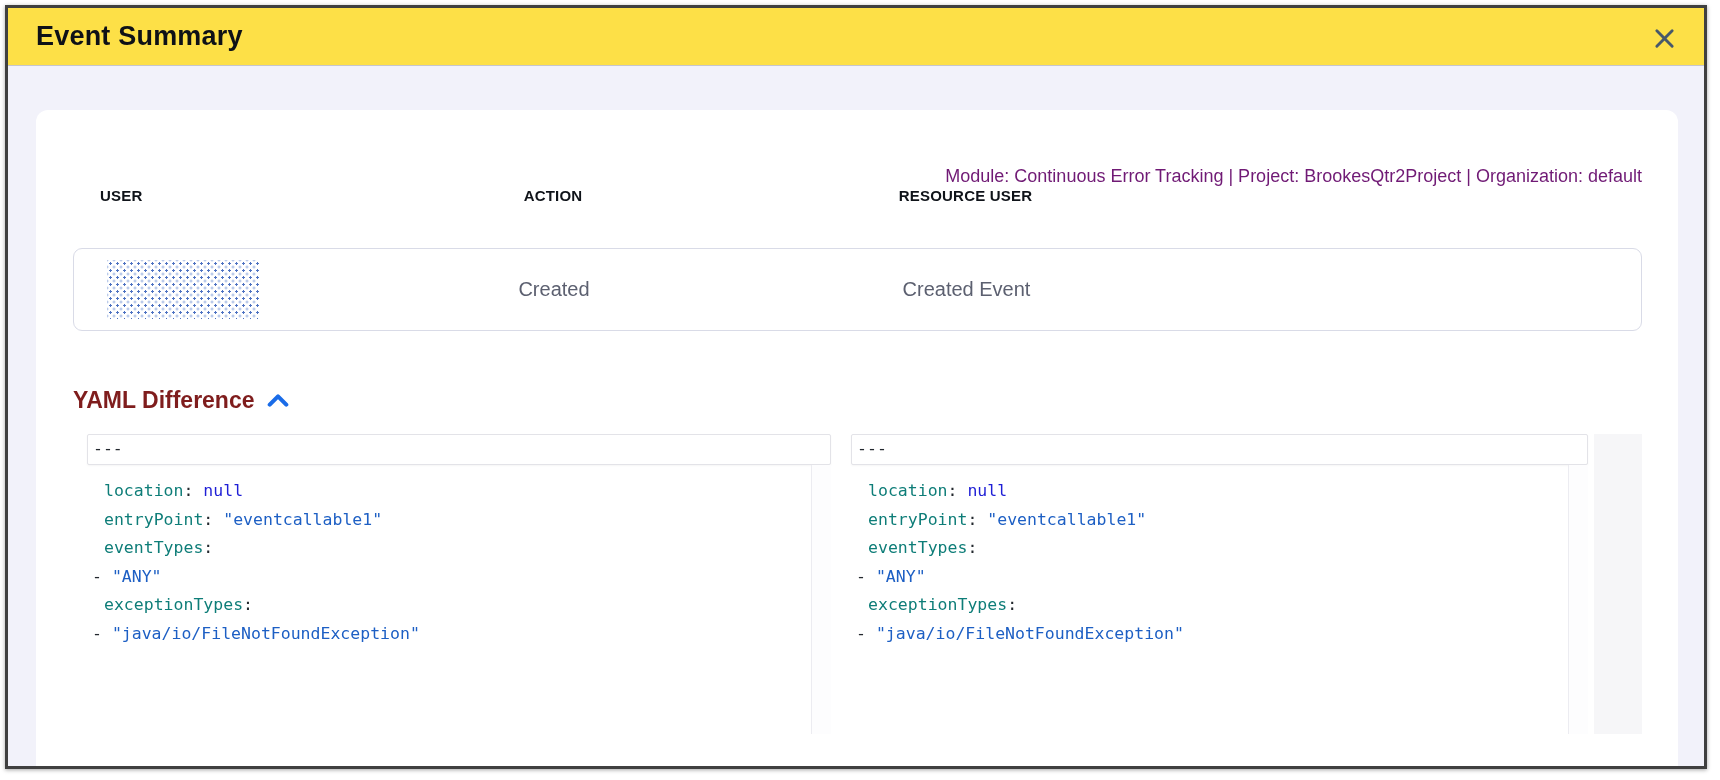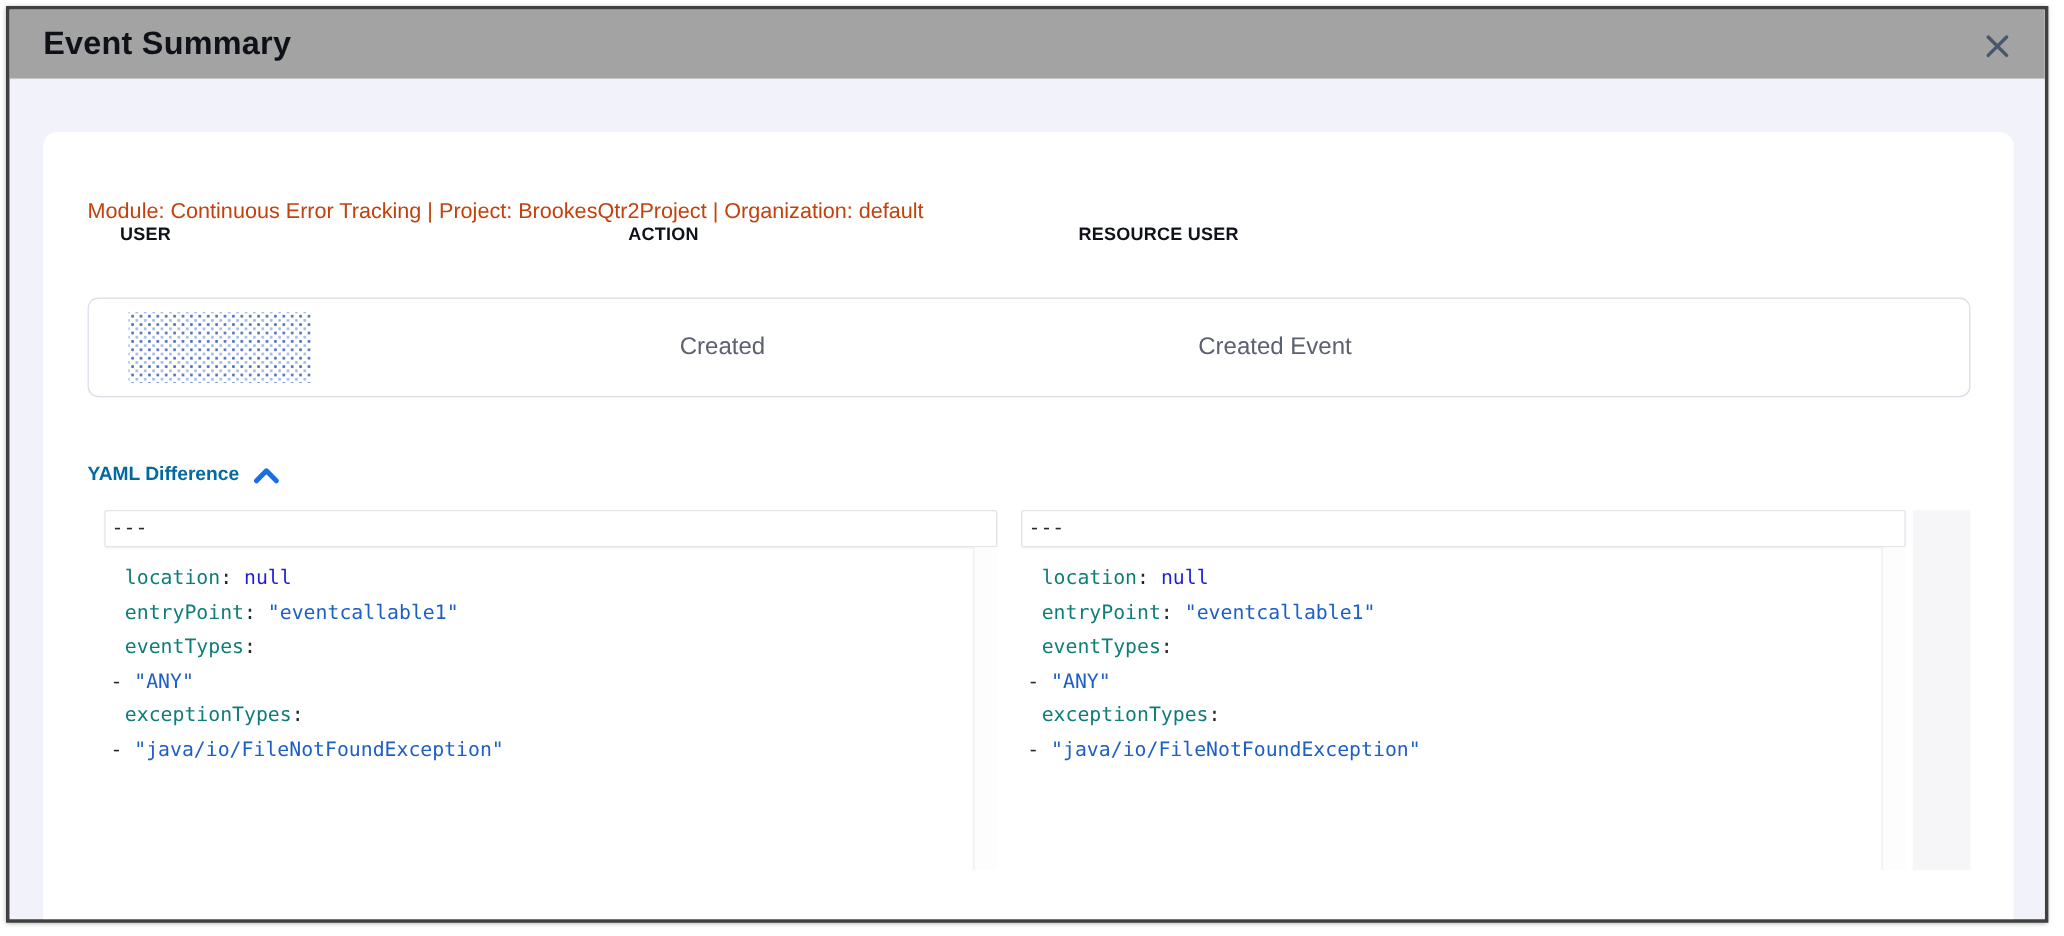--- a/index.html
+++ b/index.html
@@ -22,21 +22,21 @@
     background: #ffffff;
     border: 3px solid #404040;
     box-shadow: 0 1px 4px rgba(0,0,0,.35);
     overflow: hidden;
   }
 
   
   .modal-header {
     position: relative;
     height: 58px;
-    background: #a3a3a3;
+    background: #fde047;
     border-bottom: 1.5px solid #c6c6cc;
     display: flex;
     align-items: center;
     padding: 15px 28px;
   }
   .modal-title {
     font-size: 27px;
     font-weight: 700;
     color: #0e1117;
     letter-spacing: .2px;
@@ -75,21 +75,22 @@
 
   .event-time {
     font-size: 21px;
     font-weight: 700;
     color: #1a212c;
     letter-spacing: .2px;
   }
   .event-meta {
     margin-top: 15px;
     font-size: 18px;
-    color: #c2410c;
+    color: #701a75;
+    text-align: right;
   }
 
   
   .audit-table { }
   .grid-cols {
     display: grid;
     grid-template-columns: 295px 370px 455px 1fr;
   }
   .th {
     font-size: 15px;
@@ -100,21 +101,20 @@
   }
   .th-user { text-align: left; padding-left: 27px; }
 
   .audit-row {
     margin-top: 44px;
     border: 1.5px solid #d9dbe7;
     border-radius: 9px;
     height: 83px;
     align-items: center;
     background: #ffffff;
-    gap: 48px;
   }
   .td {
     font-size: 20px;
     color: #5c6070;
     text-align: center;
   }
   .redacted-user {
     width: 152px;
     height: 59px;
     margin-left: 33px;
@@ -126,23 +126,23 @@
   }
 
   
   .yaml-label-row {
     margin-top: 56px;
     display: flex;
     align-items: center;
     gap: 12px;
   }
   .yaml-label {
-    font-size: 16px;
-    font-weight: 700;
-    color: #0369a1;
+    font-size: 23px;
+    font-weight: 700;
+    color: #7f1d1d;
   }
   .chevron-btn {
     background: none;
     border: none;
     cursor: pointer;
     display: flex;
     align-items: center;
     padding: 0;
   }
 

